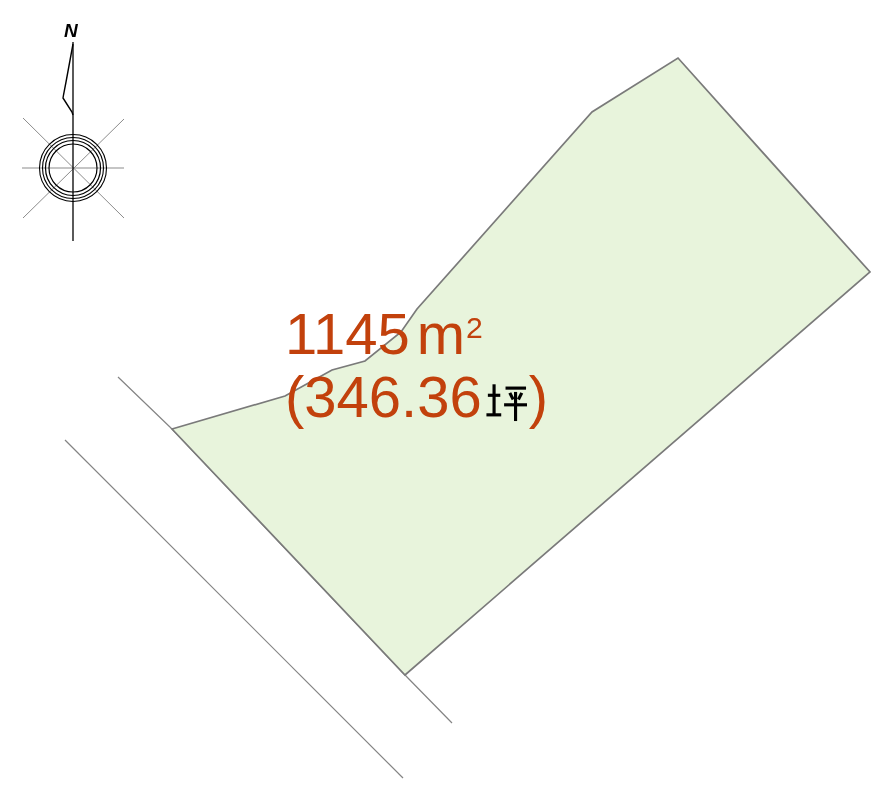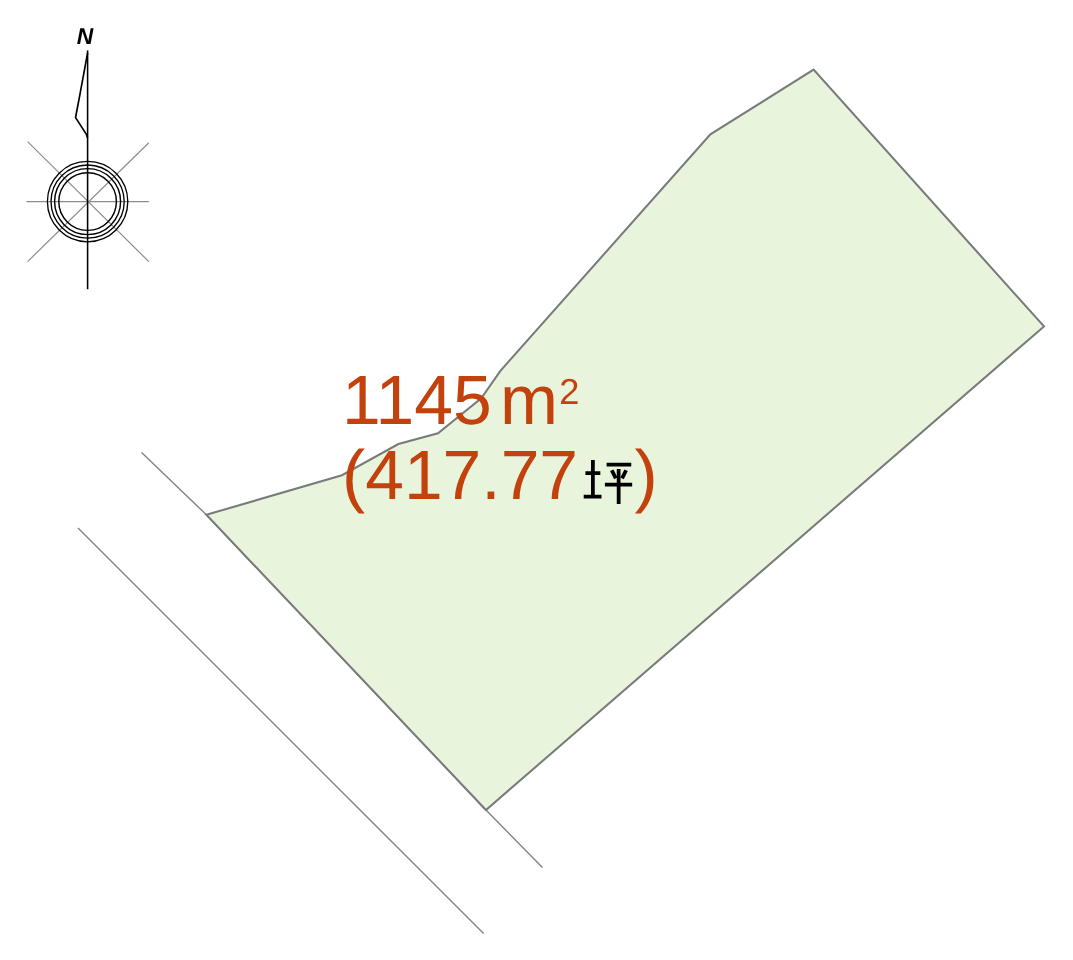--- a/index.html
+++ b/index.html
@@ -82,21 +82,21 @@
       <circle cx="73" cy="168" r="33.5" fill="none" stroke-width="1.1" stroke="#000000"></circle>
 
       <polyline points="73,44 66,82 63.5,95 63,98 72,112 73,115" fill="none" stroke-width="1.4" stroke="#000000"></polyline>
 
       <text x="64" y="37" class="north-label-text" fill="#000000">N</text>
     </g>
   </svg>
 
   <div class="area-label">
     <span class="area-line"><span>1145</span><span class="unit-m">m</span><sup class="unit-sup">2</sup></span>
-    <span class="area-line"><span>(417.77</span><svg class="tsubo-glyph" width="42" height="44" viewBox="0 0 44 46" stroke="#000000" stroke-width="3.3" stroke-linecap="butt" fill="none">
+    <span class="area-line"><span>(346.36</span><svg class="tsubo-glyph" width="42" height="44" viewBox="0 0 44 46" stroke="#000000" stroke-width="3.3" stroke-linecap="butt" fill="none">
 
         <line x1="3" y1="17" x2="16" y2="17"></line>
         <line x1="9.5" y1="5.5" x2="9.5" y2="37.7"></line>
         <line x1="1.5" y1="37.5" x2="17" y2="37.5"></line>
 
         <line x1="21.5" y1="9.5" x2="43" y2="9.5"></line>
         <line x1="26" y1="14.5" x2="29.5" y2="21.5"></line>
         <line x1="38.5" y1="14.5" x2="35" y2="21.5"></line>
         <line x1="20" y1="27" x2="44" y2="27"></line>
         <line x1="32" y1="13.5" x2="32" y2="44"></line>

